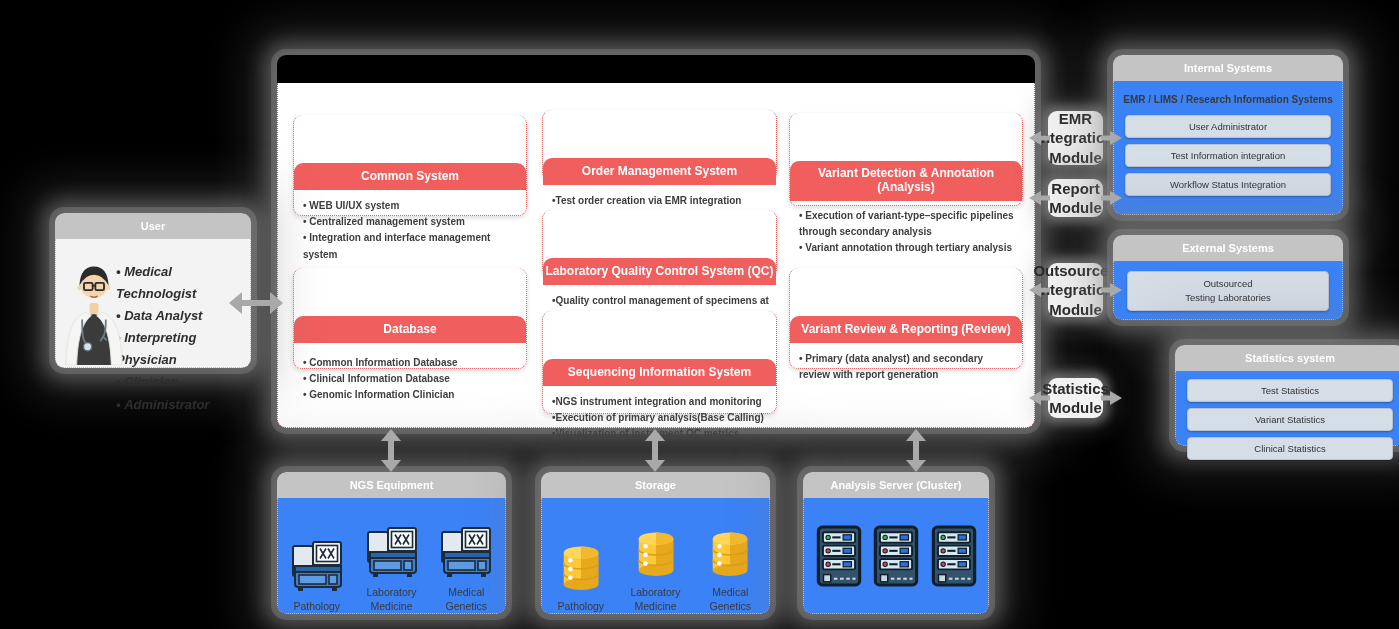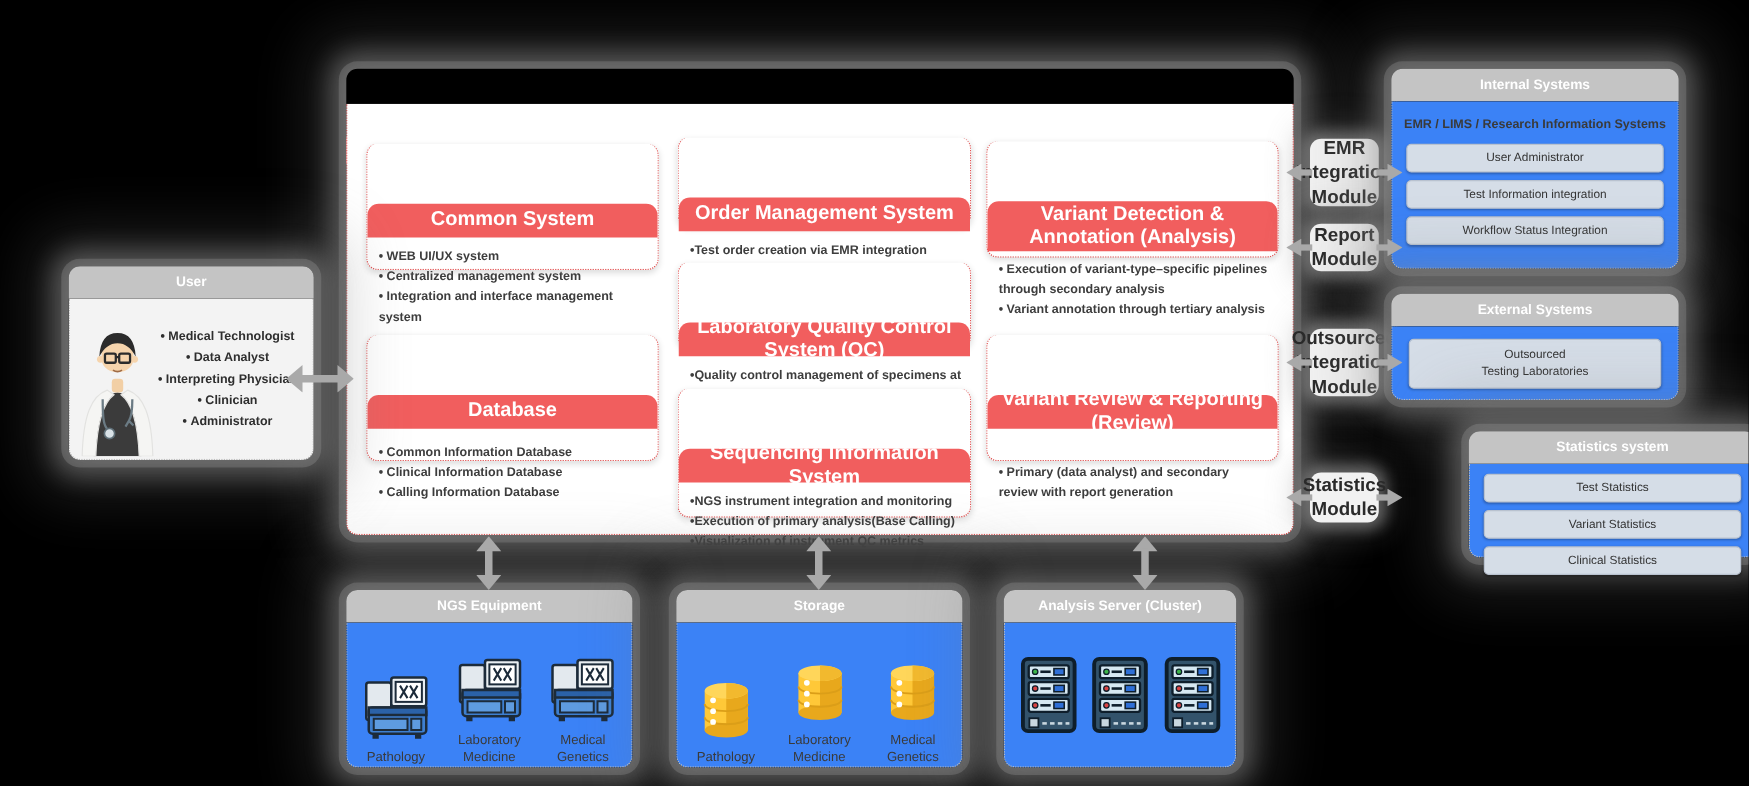--- a/index.html
+++ b/index.html
@@ -9,35 +9,35 @@
   .halo-sm{box-shadow:0 0 10px 6px rgba(150,150,150,.55),0 0 24px 12px rgba(120,120,120,.3);}
   .panel{position:absolute;border-radius:9px;z-index:2;}
   .hdr{color:#fff;font-weight:bold;text-align:center;border-radius:9px 9px 0 0;
        display:flex;align-items:center;justify-content:center;line-height:1.15;}
   .red{background:#F15E5E;margin-top:48px;}
   .gray{background:#C4C4C4;}
   .bd{background:#3b82f6;border-radius:0 0 9px 9px;}
   .dotted-red{border:1px dotted #E25555;border-top:none;}
   .dotted-gray{border:1px dotted #BDBDBD;border-top:none;}
   .subbox{position:absolute;border-radius:9px;background:#fff;box-shadow:0 2px 5px rgba(0,0,0,.14);}
-  .subbox .hdr{font-size:16px;}
+  .subbox .hdr{font-size:12px;}
   .subbox .body{padding:8px 6px 6px 9px;}
   .bullets{font-size:10px;font-weight:bold;color:#3D3D3D;line-height:1.62;}
   .bullets .it::before{content:"\2022\00a0";}
   .bullets.tight .it::before{content:"\2022";}
   .main-body{position:absolute;left:0;top:28px;right:0;bottom:0;background:#fff;
              border:1px dotted #E25555;border-top:none;border-radius:0 0 9px 9px;}
   .btn{background:#D5DDE7;border:1px solid #B9C2CF;border-radius:4px;box-shadow:0 1px 2px rgba(0,0,0,.28);
        font-size:9.5px;font-weight:500;color:#333;display:flex;align-items:center;justify-content:center;
        text-align:center;margin:0 auto;white-space:pre-line;line-height:1.45;}
   .module{position:absolute;left:1048px;width:55px;background:#F2F2F2;border-radius:9px;z-index:2;
           display:flex;align-items:center;justify-content:center;text-align:center;
           font-size:15px;font-weight:600;color:#2A2A2A;line-height:1.3;padding:2px;box-sizing:border-box;}
   .arrow{position:absolute;z-index:3;}
-  .userlist{font-size:10px;font-weight:bold;color:#2E2E2E;text-align:center;line-height:1.7;}
+  .userlist{font-size:13px;font-weight:bold;color:#2E2E2E;text-align:left;line-height:1.7;font-style:italic;}
   .userlist .it::before{content:"\2022\00a0";}
   .iconrow{display:flex;justify-content:space-evenly;align-items:flex-end;padding-top:16px;}
   .iconcol{display:flex;flex-direction:column;align-items:center;width:72px;}
   .iconlabel{margin-top:7px;font-size:10.5px;color:#3A3A3A;text-align:center;line-height:1.35;}
   .subtitle{font-size:10px;font-weight:bold;color:#3A3A3A;text-align:center;}
 </style>
 </head>
 <body>
 
 <div class="canvas">
@@ -59,21 +59,21 @@
         </div>
       </div>
 
       <div class="subbox dotted-red" style="left:15px;top:185px;width:232px;height:100px;">
         <div class="hdr red" style="height:27px;">
           <span>Database</span>
         </div>
         <div class="body bullets" style="padding-top:12px;">
           <div class="it">Common Information Database</div>
           <div class="it">Clinical Information Database</div>
-          <div class="it">Calling Information Database</div>
+          <div class="it">Genomic Information Clinician</div>
         </div>
       </div>
 
       <div class="subbox dotted-red" style="left:264px;top:27px;width:233px;height:70px;">
         <div class="hdr red" style="height:27px;">
           <span>Order Management System</span>
         </div>
         <div class="body bullets tight">
           <div class="it">Test order creation via EMR integration</div>
         </div>
@@ -106,21 +106,21 @@
         <div class="body bullets" style="padding-top:7px;">
           <div class="it">Execution of variant-type–specific pipelines through secondary analysis</div>
           <div class="it">Variant annotation through tertiary analysis</div>
         </div>
       </div>
 
       <div class="subbox dotted-red" style="left:511px;top:185px;width:232px;height:100px;">
         <div class="hdr red" style="height:27px;">
           <span>Variant Review &amp; Reporting (Review)</span>
         </div>
-        <div class="body bullets" style="padding-top:28px;">
+        <div class="body bullets" style="padding-top:8px;">
           <div class="it">Primary (data analyst) and secondary review with report generation</div>
         </div>
       </div>
 
     </div>
   </div>
 
   <div class="panel halo" style="left:55px;top:213px;width:196px;height:155px;">
     <div class="hdr gray" style="height:26px;font-size:11px;">
       <span>User</span>

